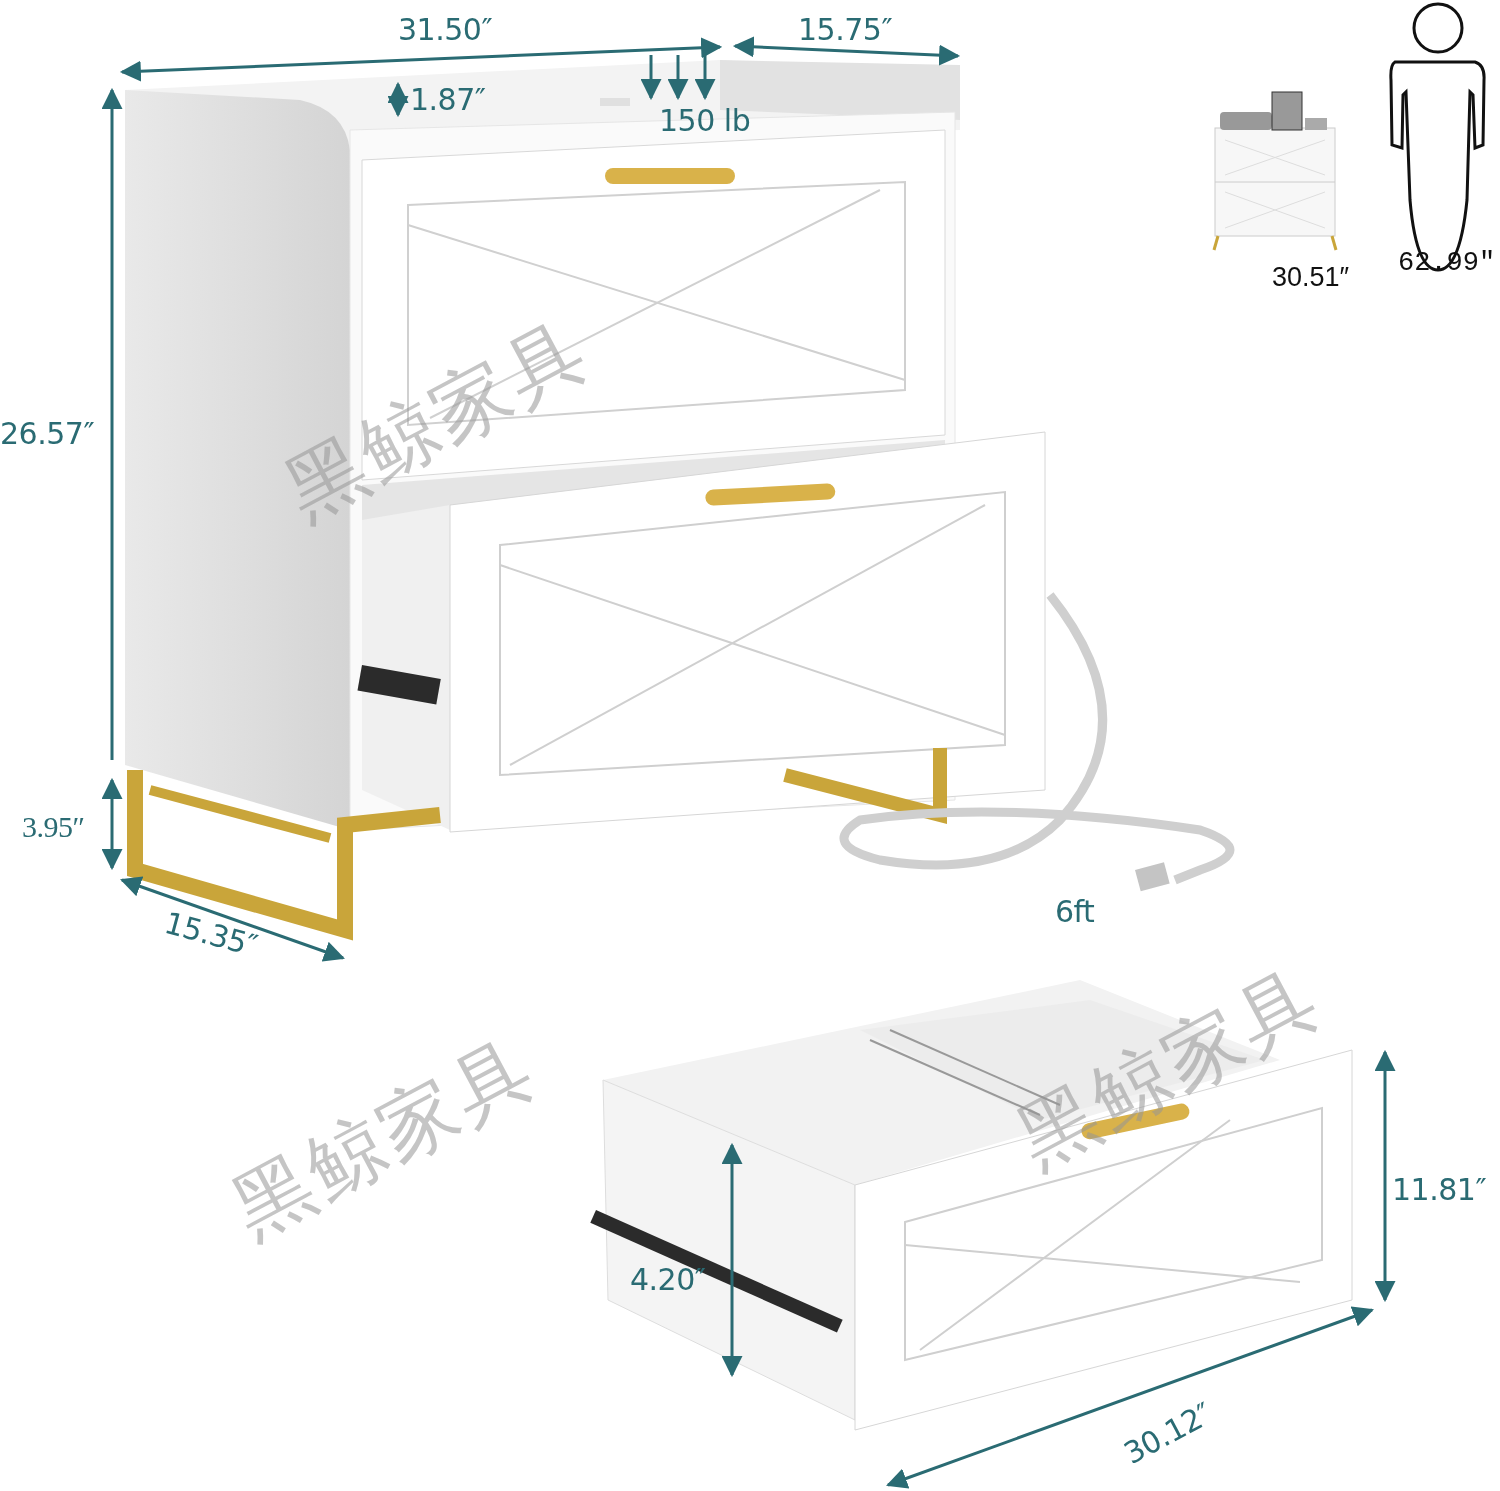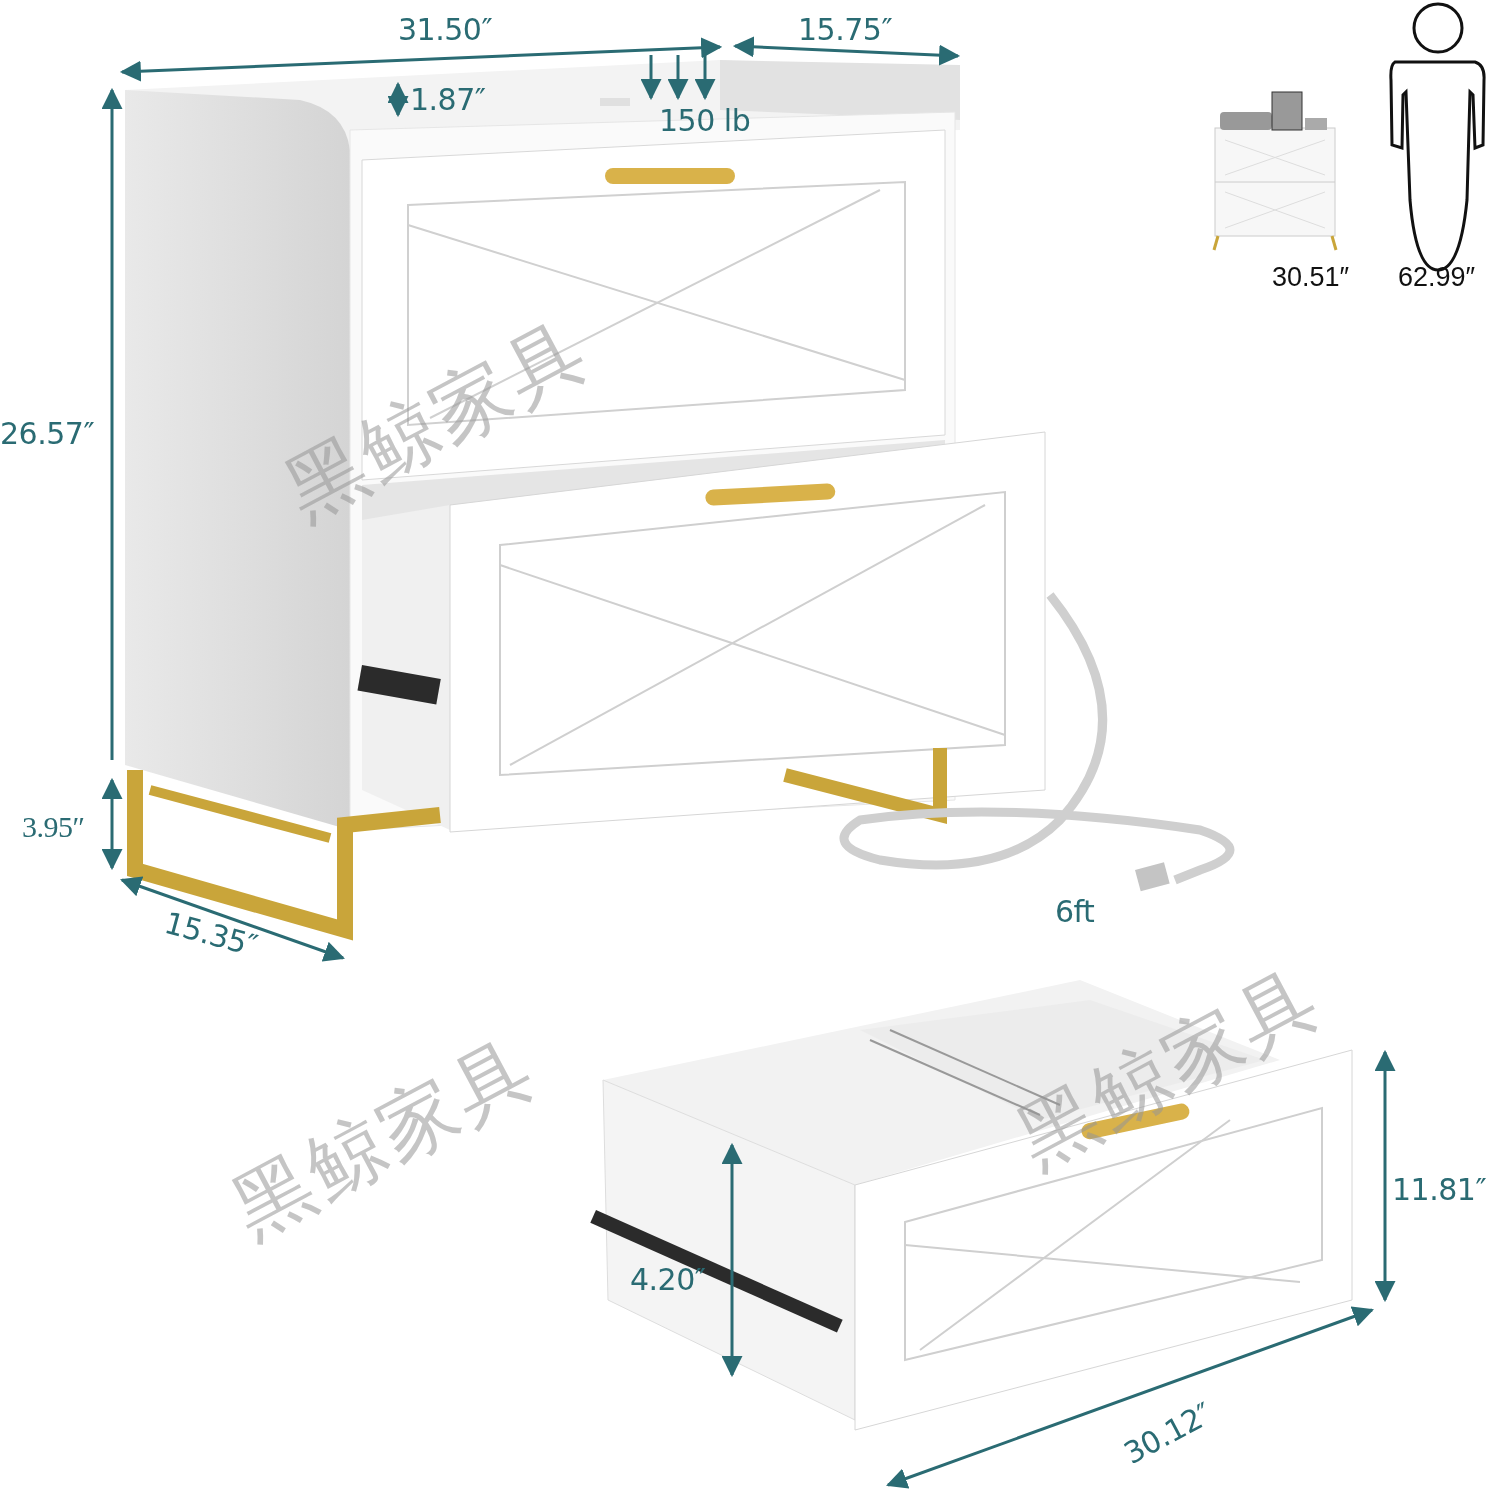--- a/index.html
+++ b/index.html
@@ -120,21 +120,21 @@
   <div class="dim" style="left:398px;top:12px;">31.50″</div>
   <div class="dim" style="left:798px;top:12px;">15.75″</div>
   <div class="dim" style="left:410px;top:82px;">1.87″</div>
   <div class="dim" style="left:630px;top:103px;margin-left:29px;">150 lb</div>
   <div class="dim" style="left:0px;top:416px;">26.57″</div>
   <div class="dim" style="left:22px;top:810px;font-family:Liberation Serif, serif;">3.95″</div>
   <div class="dim rot15" style="left:170px;top:905px;">15.35″</div>
   <div class="dim" style="left:1055px;top:850px;margin-top:44px;">6ft</div>
 
   <div class="ref" style="left:1228px;top:262px;margin-left:44px;">30.51″</div>
-  <div class="ref" style="left:1398px;top:262px;">62.99″</div>
+  <div class="ref" style="left:1398px;top:248px;font-family:Liberation Mono, monospace;">62.99″</div>
 
   <div class="dim" style="left:1392px;top:1172px;">11.81″</div>
   <div class="dim" style="left:630px;top:1262px;">4.20″</div>
   <div class="dim rotn30" style="left:1118px;top:1440px;">30.12″</div>
 
   <div class="wm" style="left:268px;top:452px;">黑鲸家具</div>
   <div class="wm" style="left:215px;top:1170px;">黑鲸家具</div>
   <div class="wm" style="left:1000px;top:1100px;">黑鲸家具</div>
 </div>
 

